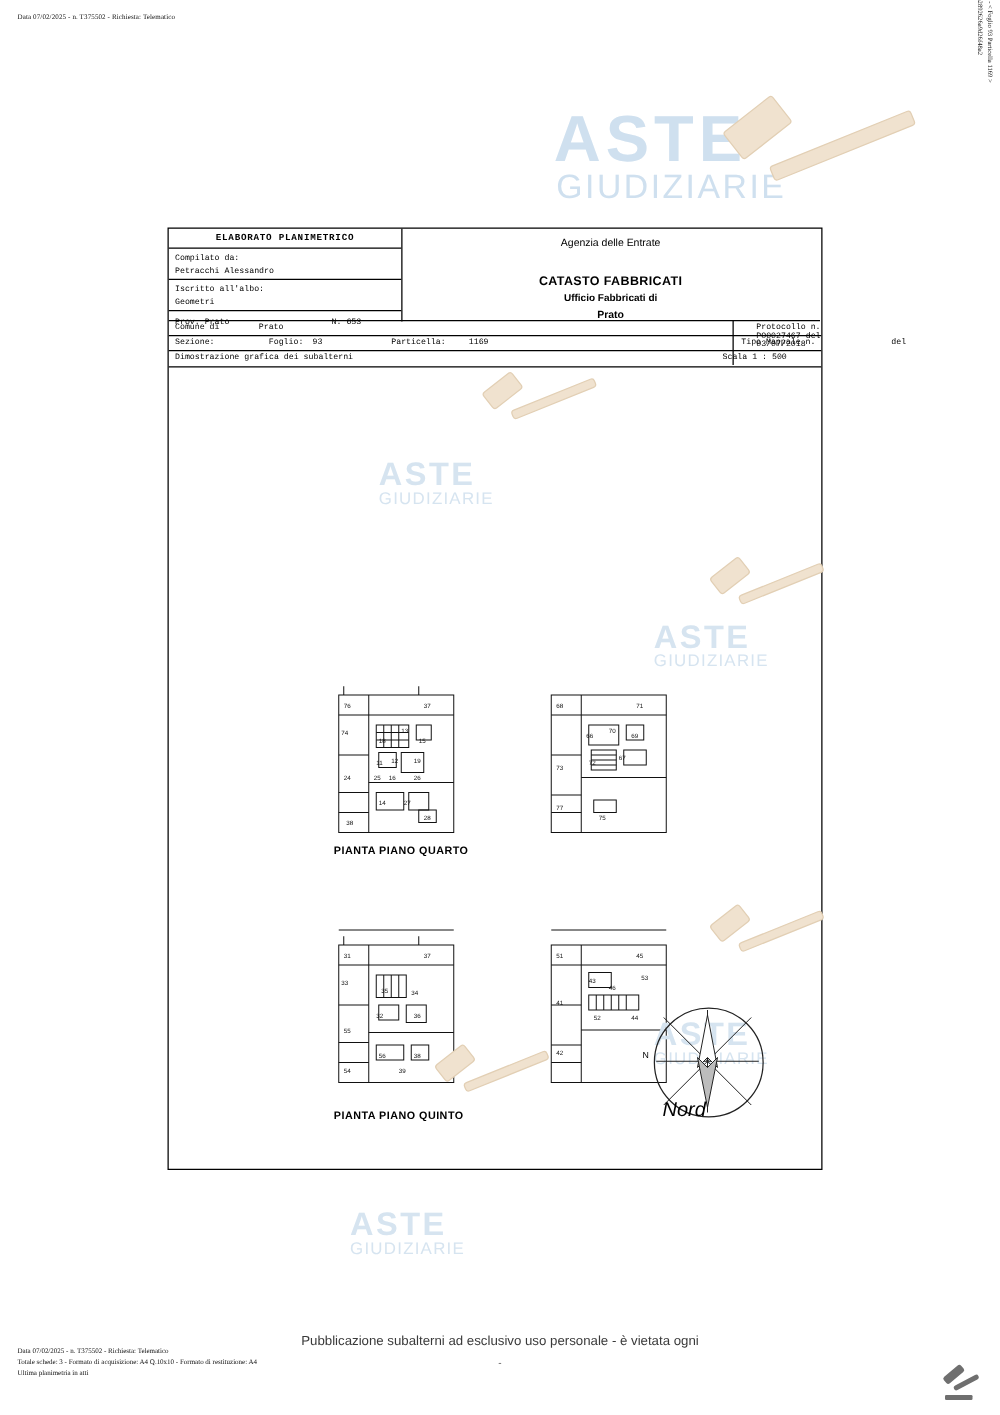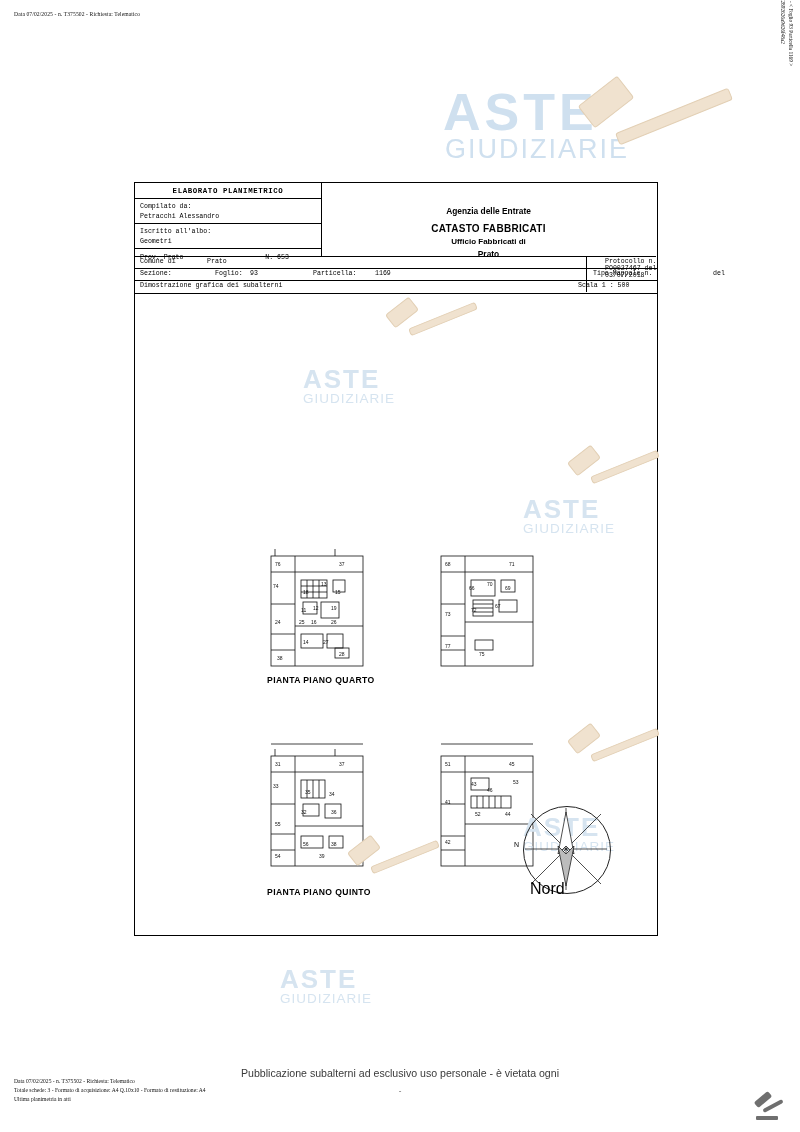--- a/index.html
+++ b/index.html
@@ -81,22 +81,22 @@
     font-family:"Liberation Mono",monospace;font-size:6.6px;
     padding:1px 0 0 5px;line-height:9px;
   }
   .hdr-left .row.sep{border-bottom:1px solid #000;padding-bottom:2px;}
   .hdr-left .row .right{position:absolute;right:32px;}
 
   .hdr-right{
     position:absolute;left:186px;top:0;width:335px;height:73px;
     border-bottom:1px solid #000;text-align:center;
   }
-  .hdr-right .l1{font-size:8.4px;font-weight:bold;margin-top:23px;}
-  .hdr-right .l2{font-size:10px;font-weight:bold;margin-top:7px;letter-spacing:.3px;}
+  .hdr-right .l1{font-size:8.4px;font-weight:normal;margin-top:6px;}
+  .hdr-right .l2{font-size:10px;font-weight:bold;margin-top:21px;letter-spacing:.3px;}
   .hdr-right .l3{font-size:8px;font-weight:bold;margin-top:3px;}
   .hdr-right .l4{font-size:8.4px;font-weight:bold;margin-top:3px;}
 
   
   .inf{
     position:absolute;left:0;width:522px;
     font-family:"Liberation Mono",monospace;font-size:6.6px;
   }
   .inf .cellL{position:absolute;left:5px;}
   .inf-row{border-bottom:1px solid #000;height:12px;}
@@ -116,21 +116,21 @@
   .wm .giud{font-size:13.5px;color:#d6e4f0;letter-spacing:1px;margin-top:-4px;}
 
   
   .compass{position:absolute;left:523px;top:806px;width:90px;height:90px;}
   .compass .circ{
     position:absolute;left:0;top:0;width:86px;height:86px;
     border:1px solid #222;border-radius:50%;
   }
   .nord{
     position:absolute;left:530px;top:880px;
-    font-size:16px;font-family:"Liberation Sans",sans-serif;
+    font-size:16px;font-family:"Liberation Sans",sans-serif;font-style:italic;
   }
 
   
   .wm-url{
     position:absolute;left:0;top:985px;width:800px;text-align:center;
     font-size:37px;font-weight:bold;color:#ececec;letter-spacing:1px;
     font-family:"Liberation Sans",sans-serif;
   }
 
   

